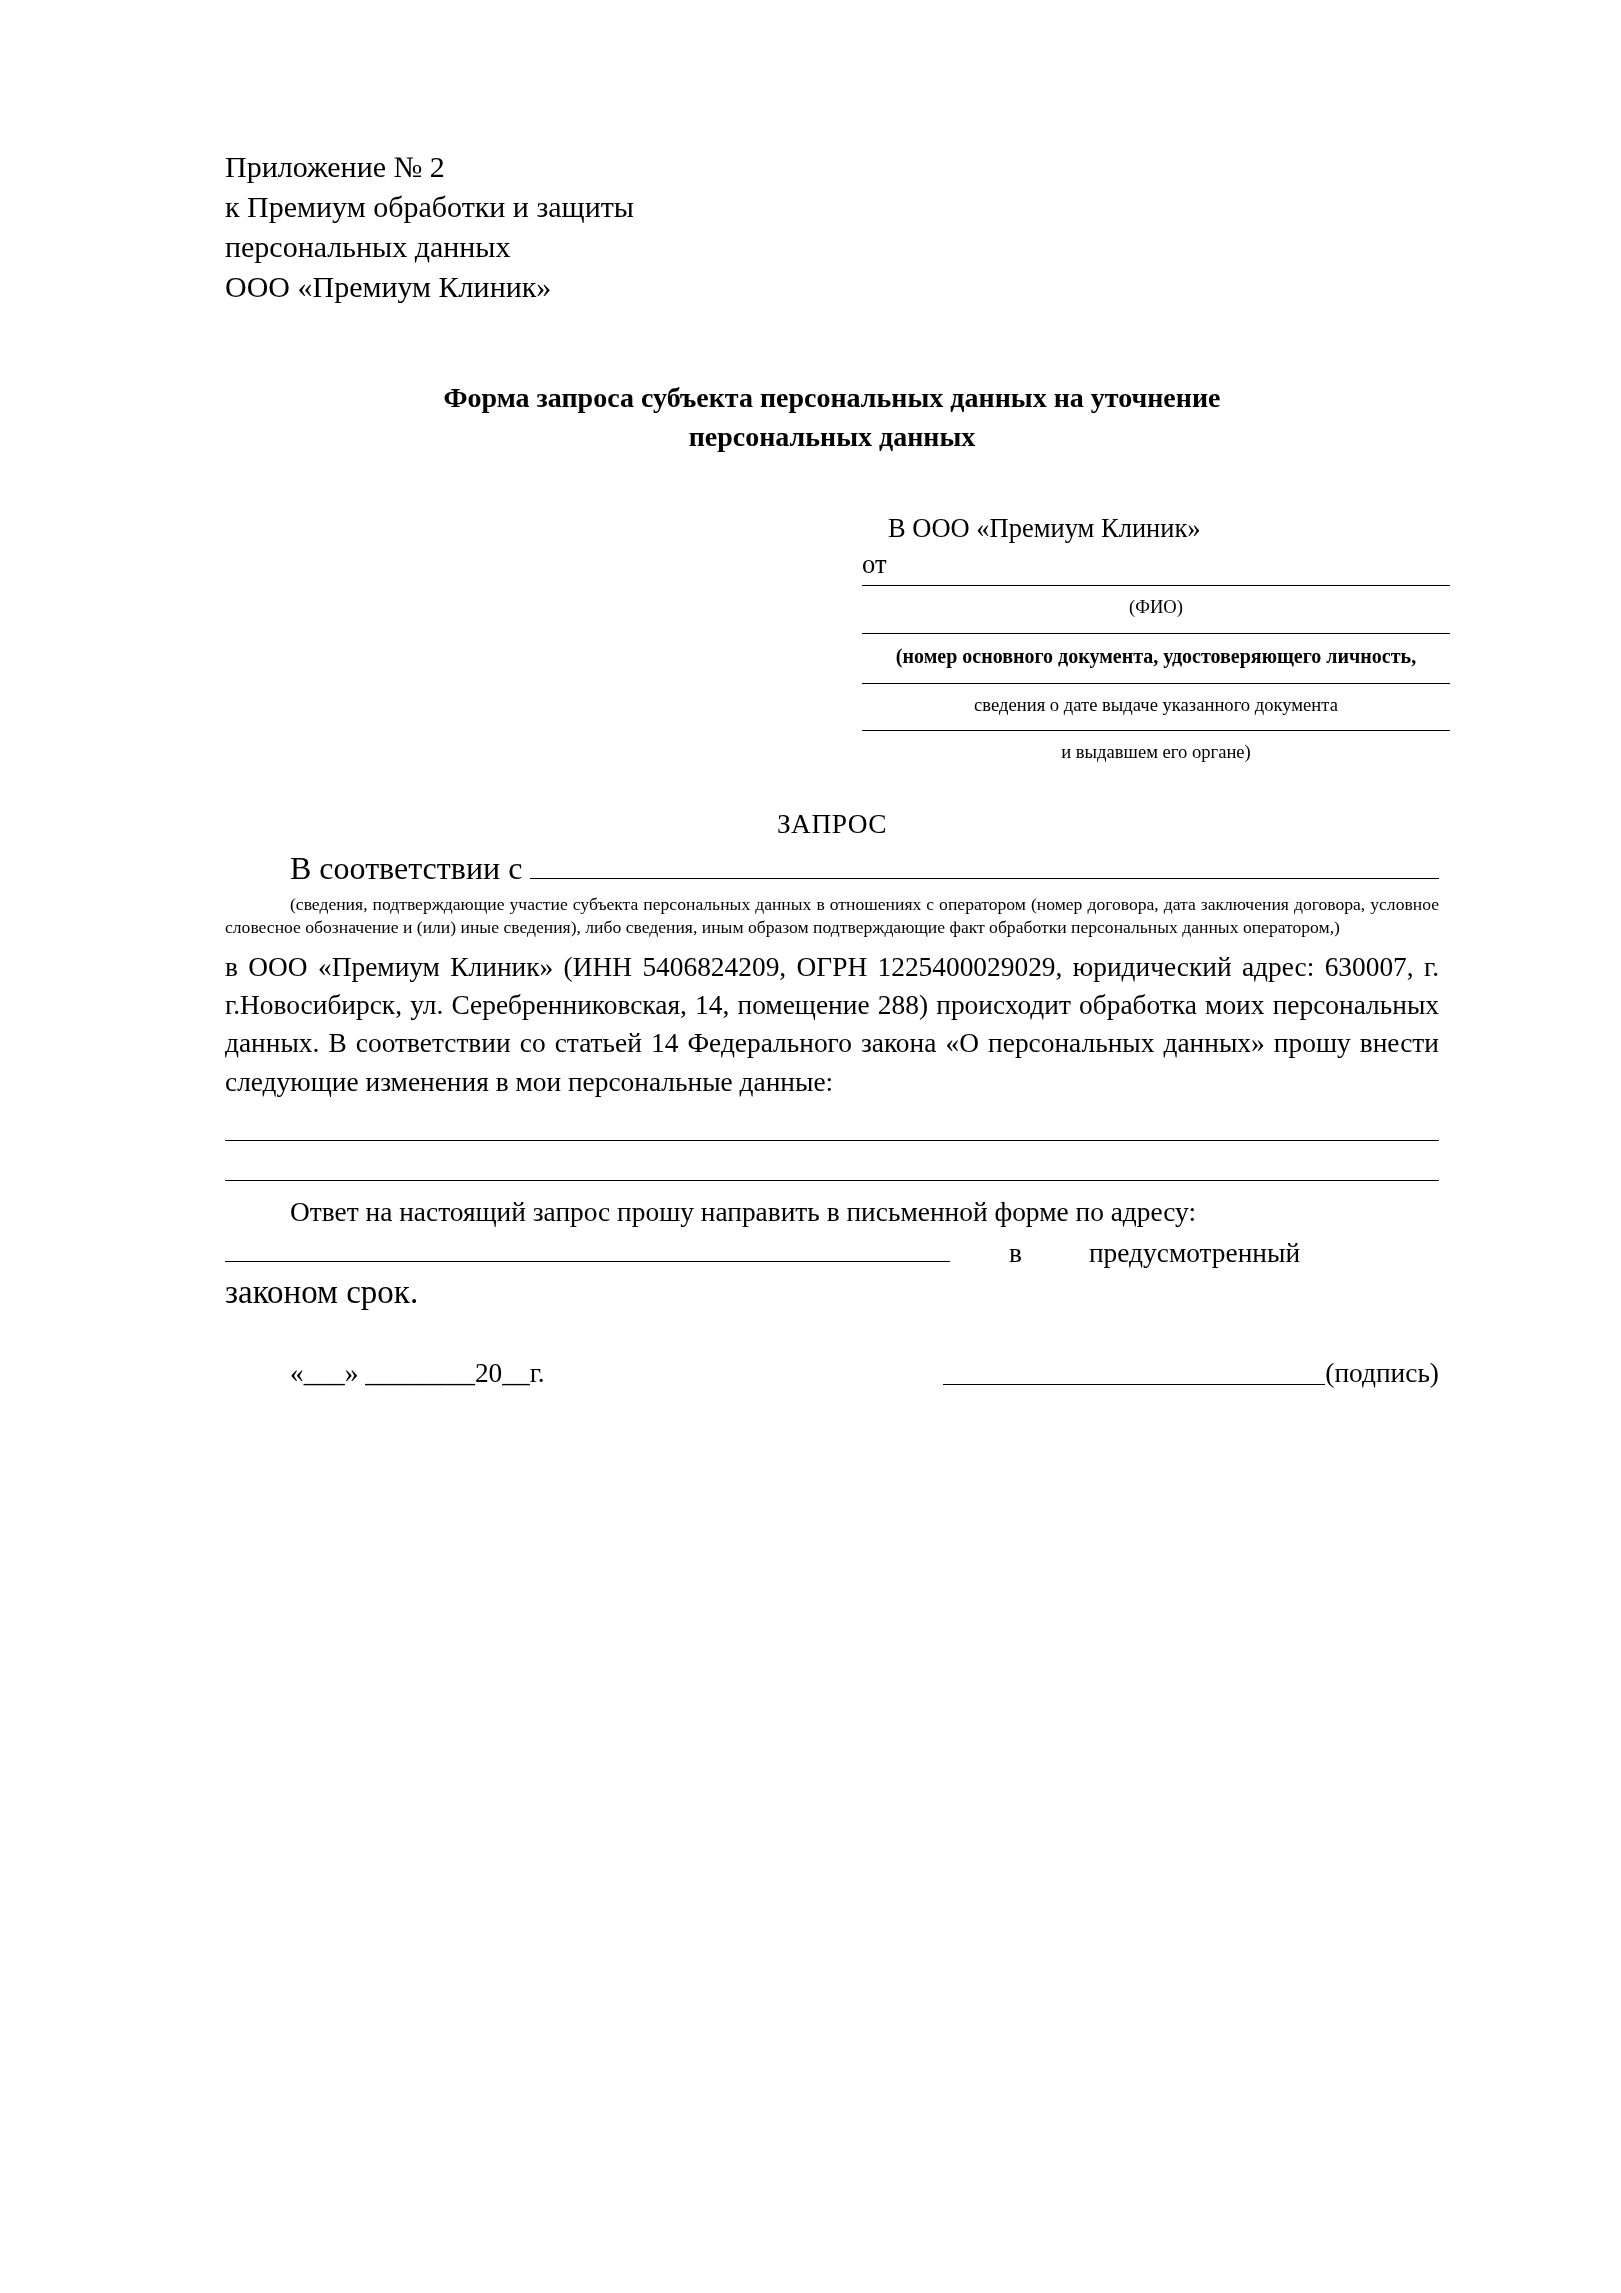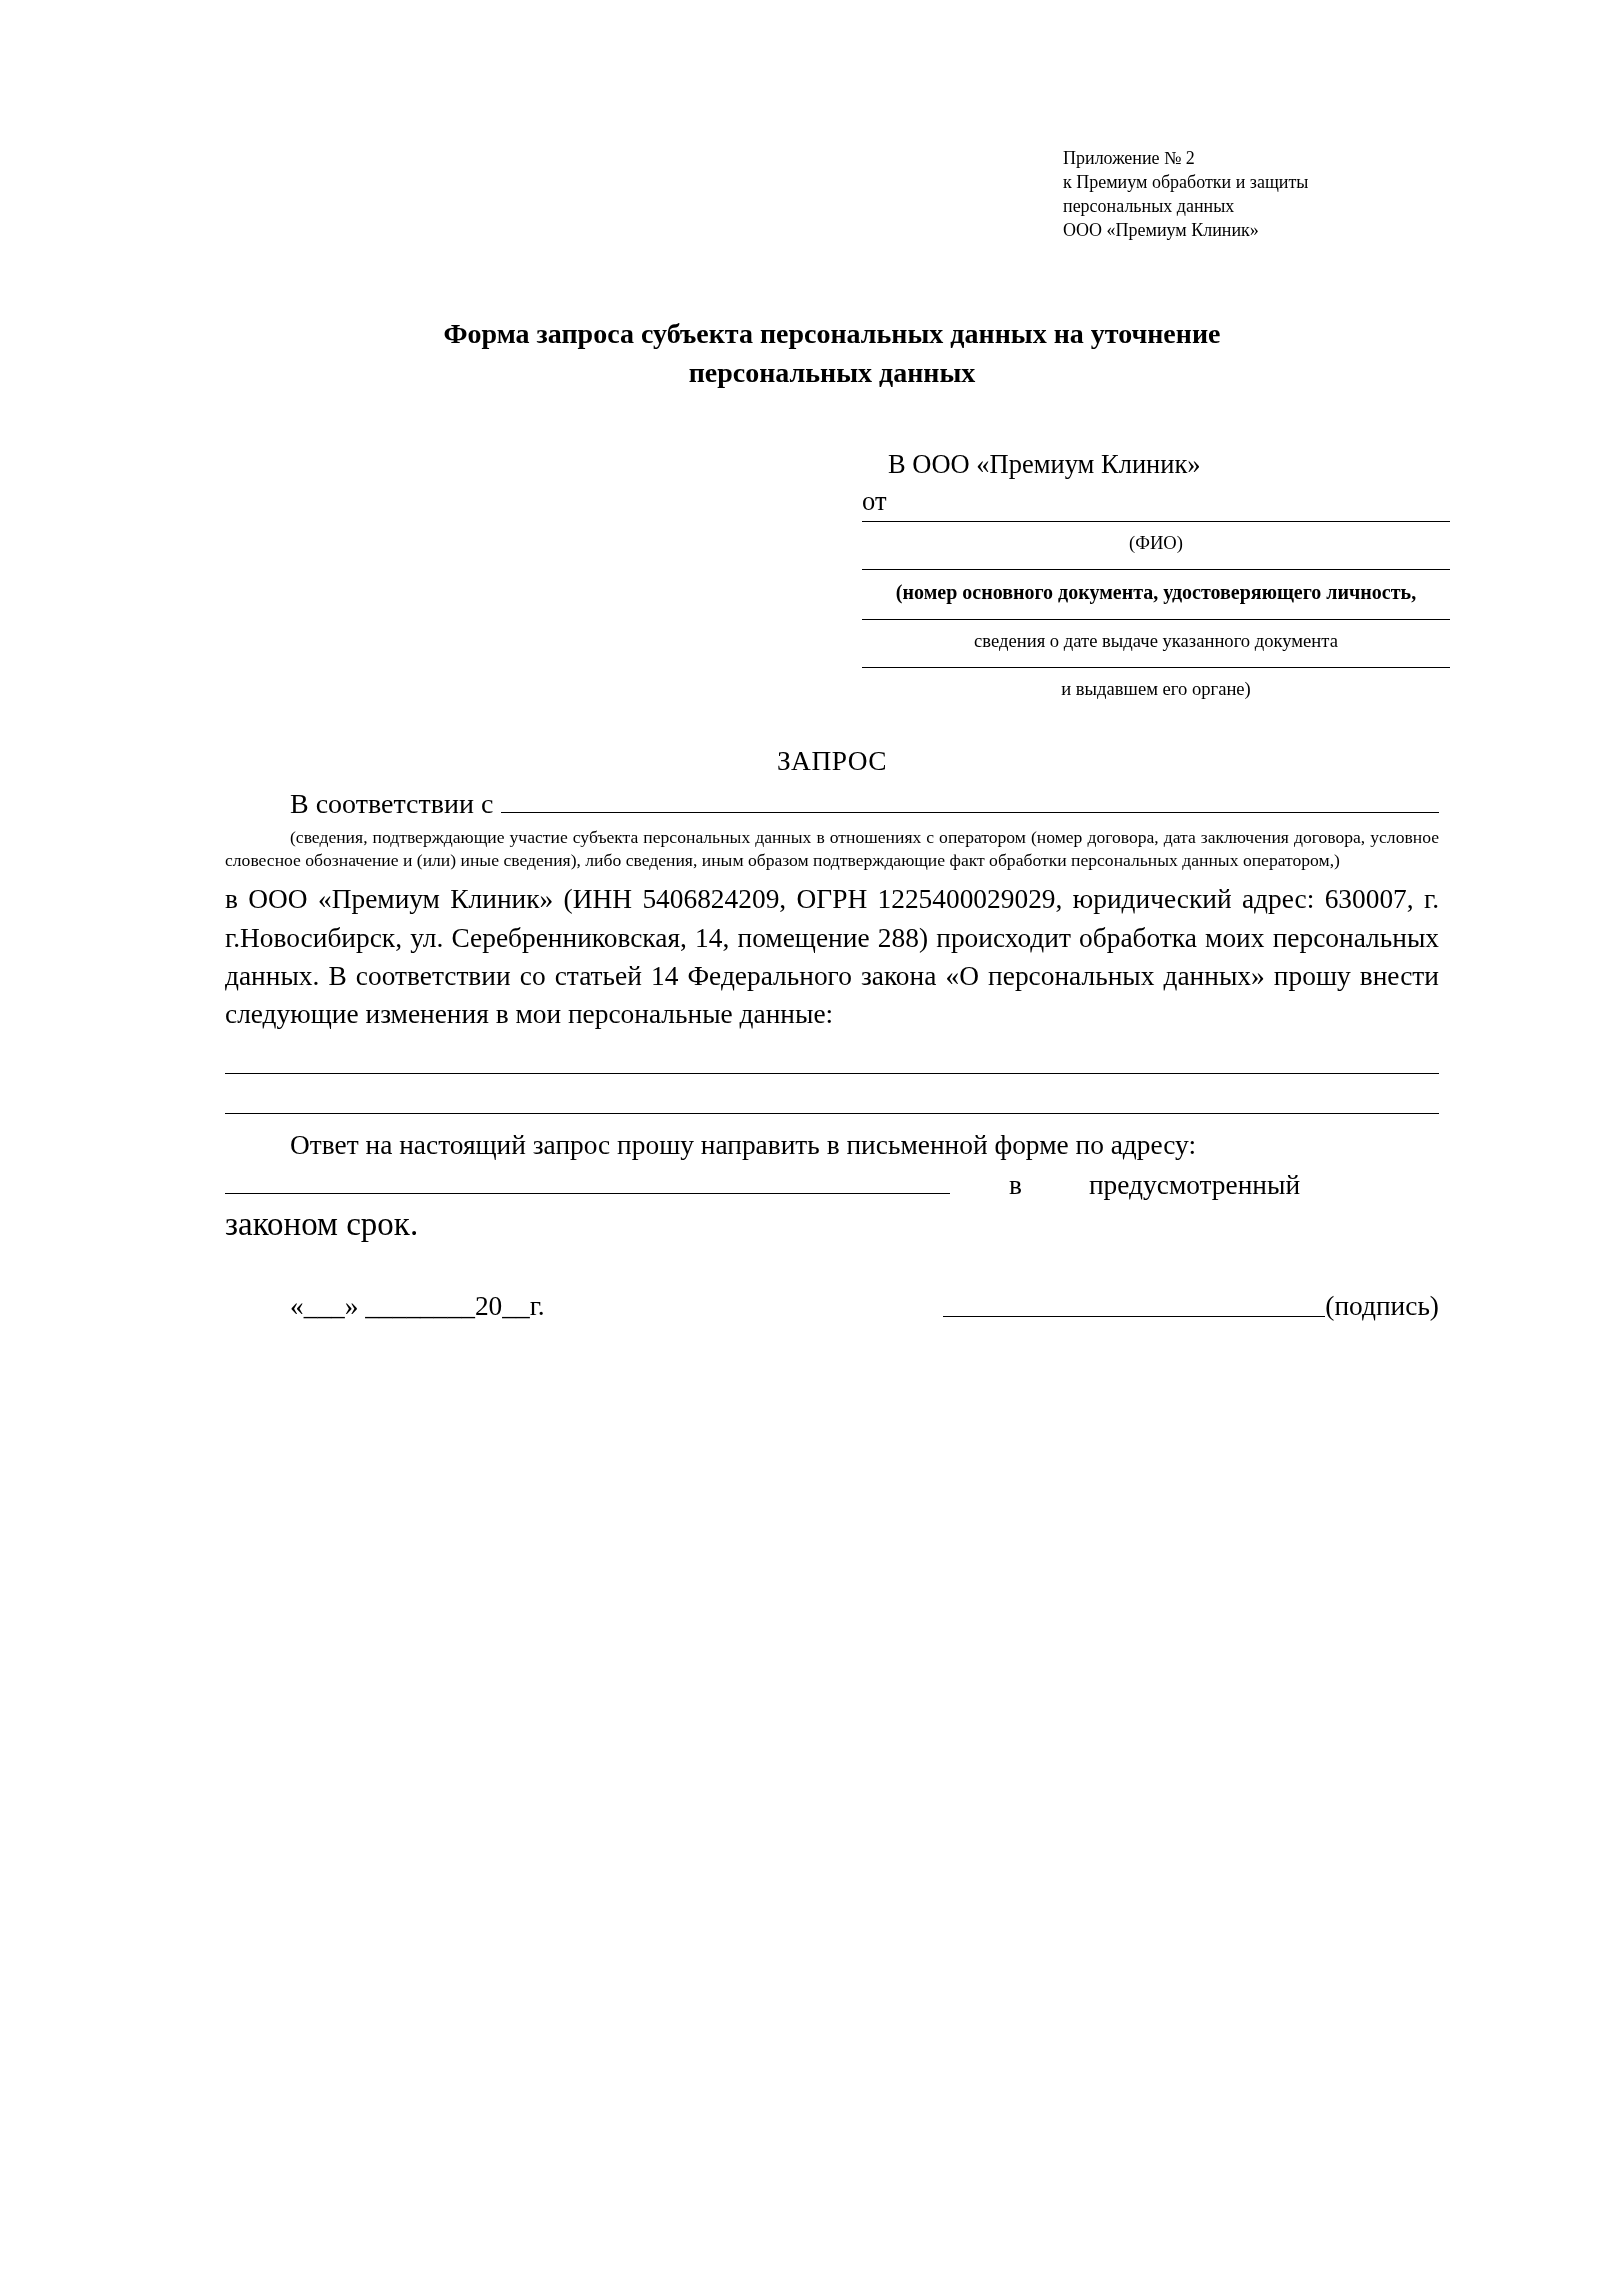--- a/index.html
+++ b/index.html
@@ -17,22 +17,21 @@
   .page {
     position: relative;
     width: 1621px;
     height: 2294px;
     box-sizing: border-box;
     padding: 147px 182px 0 225px;
   }
 
   
   .header-block {
-    margin-left: 838px;
-    font-size: 18px;
+    font-size: 30px;
     line-height: 1.33;
   }
   .header-block div {
     white-space: nowrap;
   }
 
   
   .doc-title {
     margin-top: 71px;
     text-align: center;
@@ -79,21 +78,21 @@
   .request-heading {
     text-align: center;
     font-size: 27.4px;
     margin-top: 43px;
     letter-spacing: 0.5px;
   }
 
   .inline-fill-row {
     display: flex;
     align-items: baseline;
-    font-size: 28px;
+    font-size: 32px;
     margin-top: 9.8px;
     font-family: Liberation Serif, serif;
   }
   .inline-fill-row .lead {
     white-space: nowrap;
     padding-left: 65px;
   }
   .inline-fill-row .fill {
     flex: 1;
     border-bottom: 1.6px solid #000;

